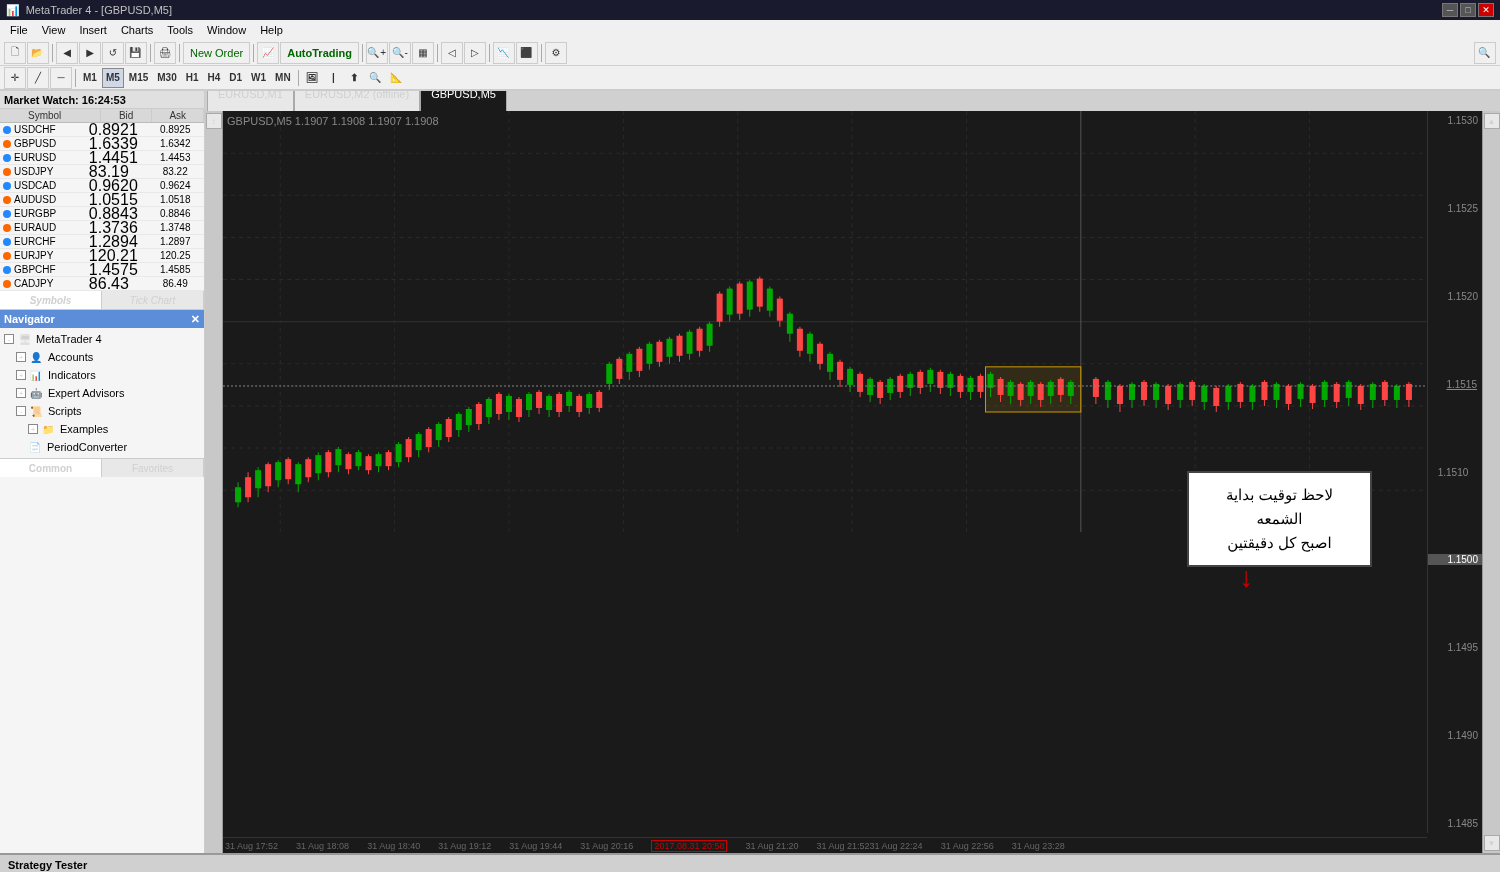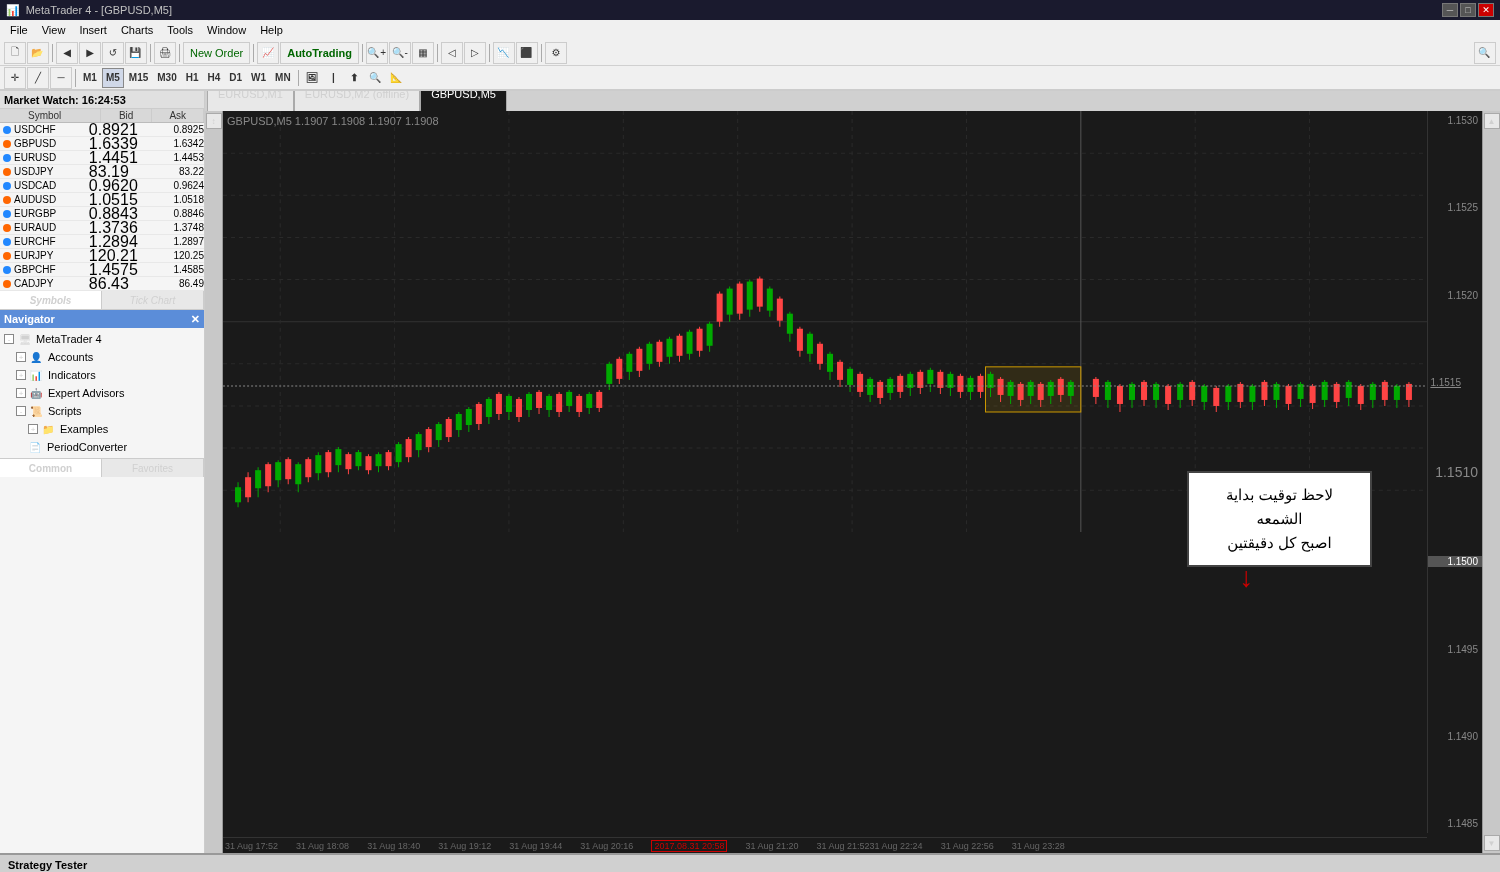--- a/index.html
+++ b/index.html
@@ -34,21 +34,21 @@
 
     
     .market-watch { flex: 0 0 auto; }
     .panel-header { height: 18px; background: #e0e0e0; border-bottom: 1px solid #ccc; display: flex; align-items: center; padding: 0 4px; font-size: 11px; font-weight: bold; color: #000; }
     .mw-header { display: flex; background: #d8d8d8; border-bottom: 1px solid #bbb; }
     .mw-col { flex: 1; text-align: center; font-size: 10px; padding: 1px 2px; color: #333; border-right: 1px solid #ccc; }
     .mw-col:first-child { flex: 1.5; text-align: left; padding-left: 4px; }
     .mw-row { display: flex; height: 14px; align-items: center; border-bottom: 1px solid #e8e8e8; }
     .mw-sym { flex: 1.3; font-size: 10px; color: #000; }
     .mw-bid { flex: 1; text-align: left; font-size: 16px; color: #000; }
-    .mw-ask { flex: 1; text-align: right; font-size: 10px; color: #000; }
+    .mw-ask { flex: 1; text-align: center; font-size: 10px; color: #000; }
     .mw-tabs { display: flex; border-bottom: 1px solid #ccc; background: #e8e8e8; }
     .mw-tab { flex: 1; height: 18px; display: flex; align-items: center; justify-content: center; font-size: 10px; cursor: pointer; border-right: 1px solid #ccc; font-style: italic; }
     .mw-tab.active { background: #fff; font-weight: bold; }
 
     
     .navigator { flex: 1; overflow: hidden; }
     .nav-header { height: 18px; background: #5b8dd9; display: flex; align-items: center; justify-content: space-between; padding: 0 4px; color: #fff; font-size: 11px; font-weight: bold; }
     .nav-close { cursor: pointer; color: #fff; font-size: 11px; }
     .nav-tree { padding: 2px 0; }
     .nav-item { display: flex; align-items: center; height: 18px; padding-left: 4px; cursor: pointer; }
@@ -590,22 +590,22 @@
           <span>لاحظ توقيت بداية الشمعه</span><br>
           <span>اصبح كل دقيقتين</span>
           
           <div style="position:absolute; bottom:-38px; left:50px; font-size:28px; color:#cc0000; transform:rotate(180deg);">↑</div>
         </div>
 
         <div style="position:absolute; right:0; top:0; bottom:20px; width:55px; background:#1a1a1a; border-left:1px solid #333; display:flex; flex-direction:column; justify-content:space-between; padding:4px 0;">
           <span style="font-size:10px;color:#888;text-align:right;padding-right:4px;">1.1530</span>
           <span style="font-size:10px;color:#888;text-align:right;padding-right:4px;">1.1525</span>
           <span style="font-size:10px;color:#888;text-align:right;padding-right:4px;">1.1520</span>
-          <span style="font-size:10px;color:#888;text-align:right;padding-right:21px;text-decoration:underline;">1.1515</span>
-          <span style="font-size:14px;color:#888;text-align:right;padding-right:4px;">1.1510</span>
+          <span style="font-size:10px;color:#888;text-align:right;padding-right:5px;text-decoration:underline;">1.1515</span>
+          <span style="font-size:10px;color:#888;text-align:center;padding-right:4px;">1.1510</span>
           <span style="font-size:10px;color:#fff;background:#555;text-align:right;padding-right:4px;">1.1500</span>
           <span style="font-size:10px;color:#888;text-align:right;padding-right:4px;">1.1495</span>
           <span style="font-size:10px;color:#888;text-align:right;padding-right:4px;">1.1490</span>
           <span style="font-size:10px;color:#888;text-align:right;padding-right:4px;">1.1485</span>
         </div>
 
         <div style="position:absolute; bottom:0; left:0; right:55px; height:16px; background:#1a1a1a; border-top:1px solid #333; display:flex; align-items:center; padding:0 2px; overflow:hidden;">
           <span style="font-size:9px;color:#666;margin-right:18px;white-space:nowrap;">31 Aug 17:52</span>
           <span style="font-size:9px;color:#666;margin-right:18px;white-space:nowrap;">31 Aug 18:08</span>
           <span style="font-size:9px;color:#666;margin-right:18px;white-space:nowrap;">31 Aug 18:40</span>

